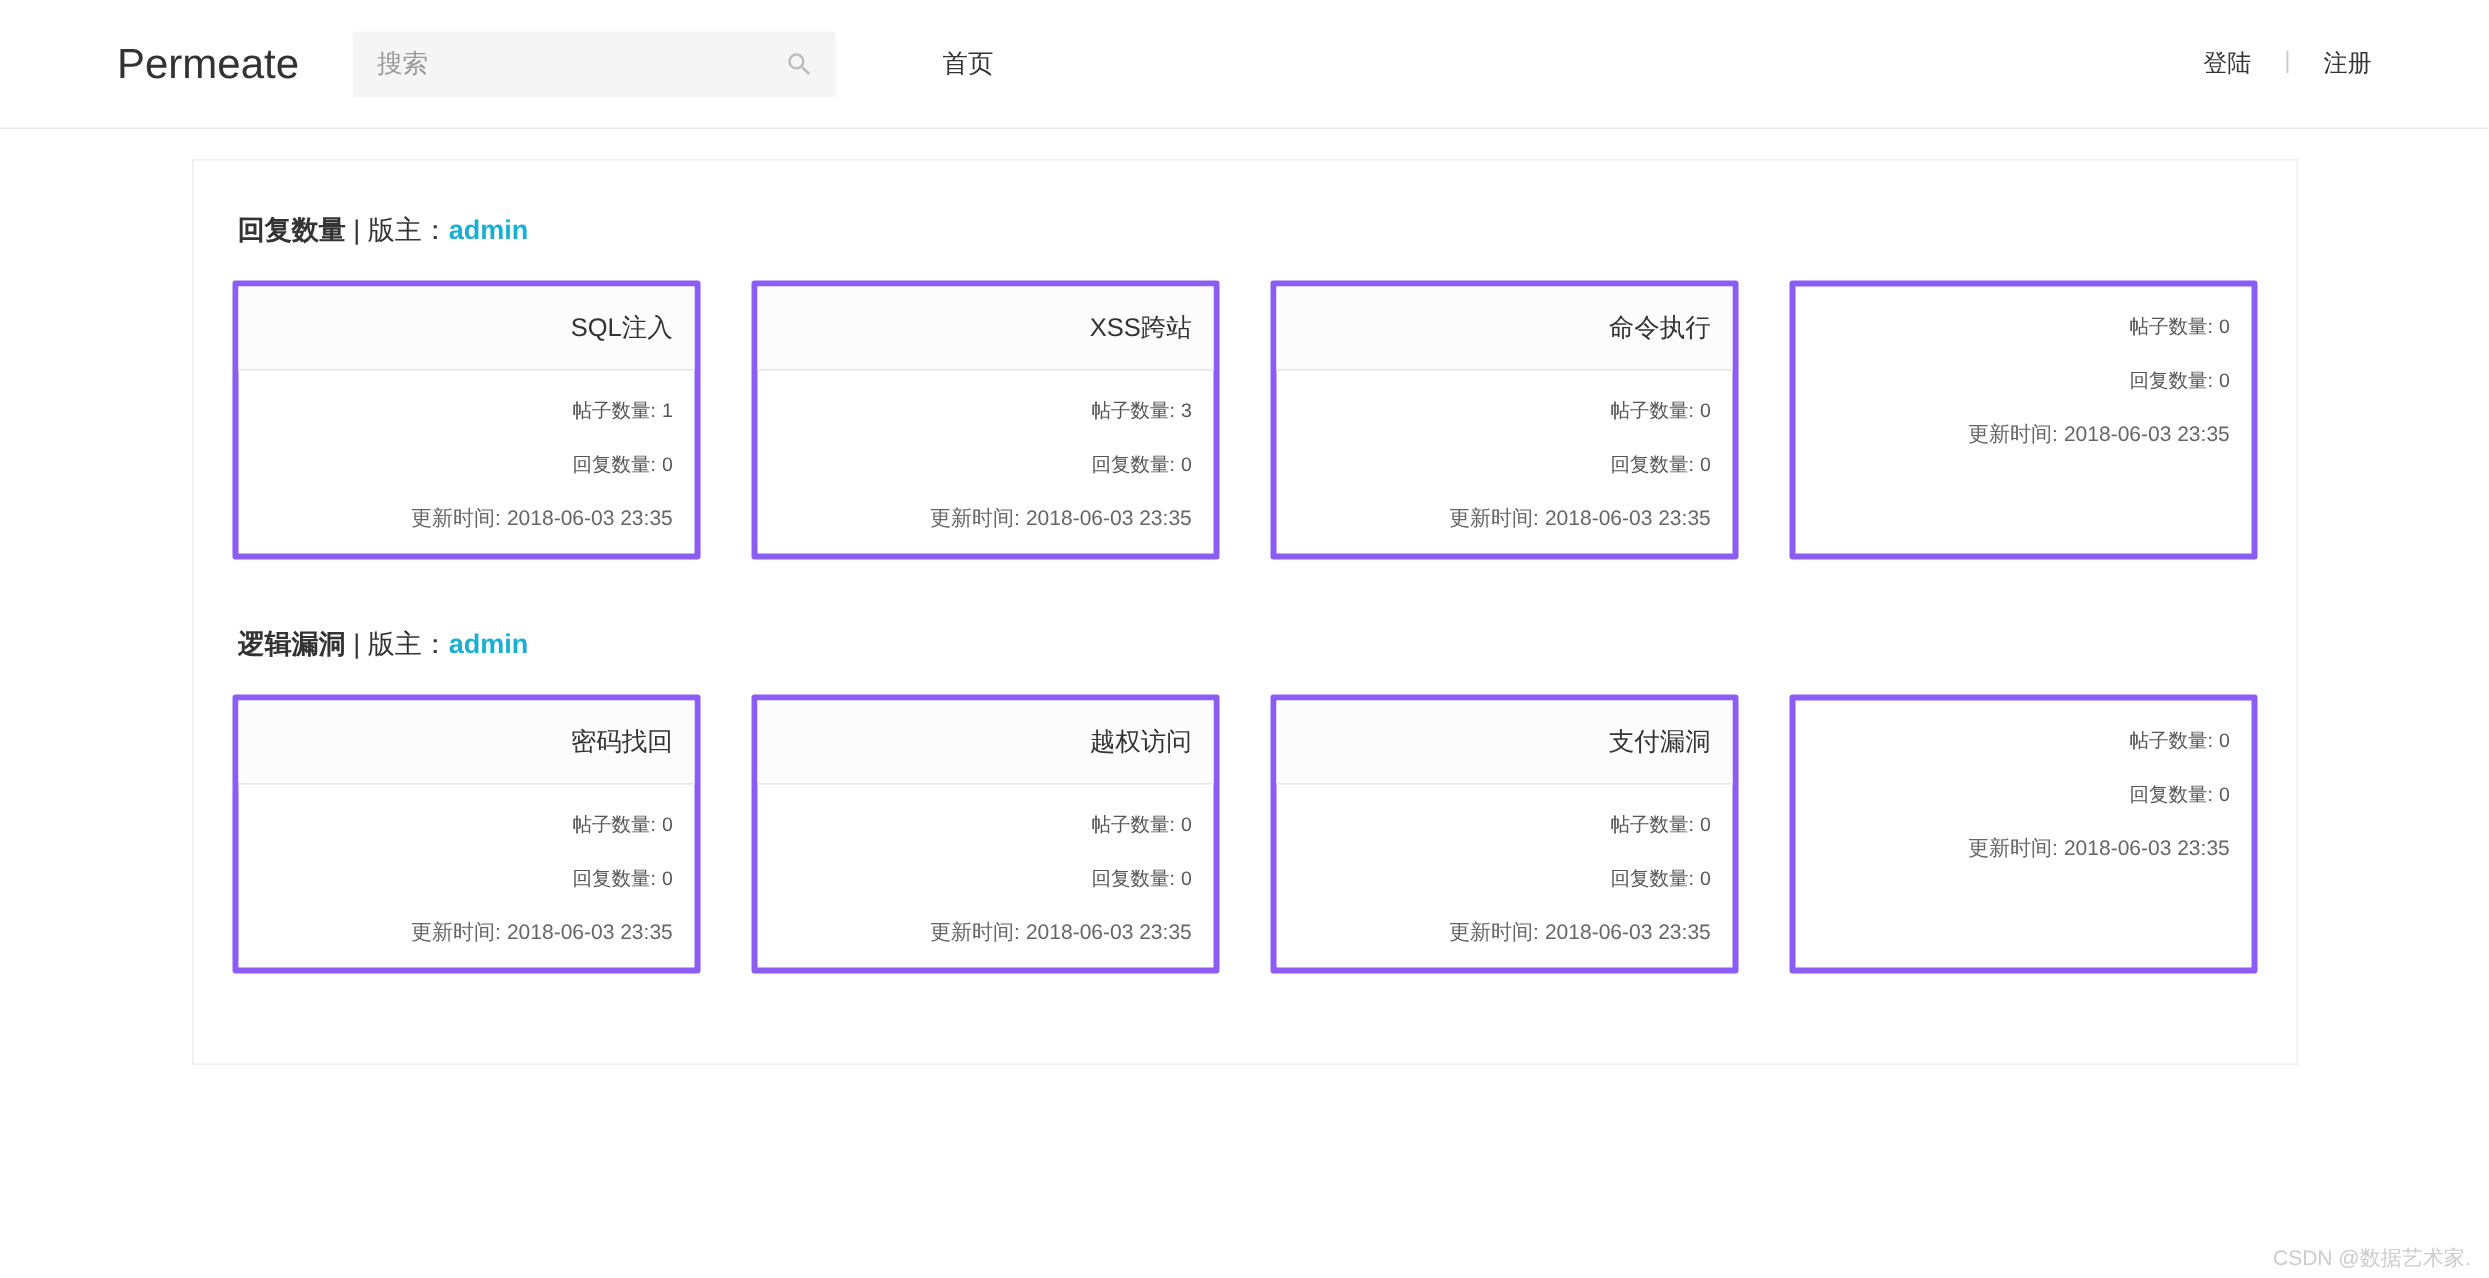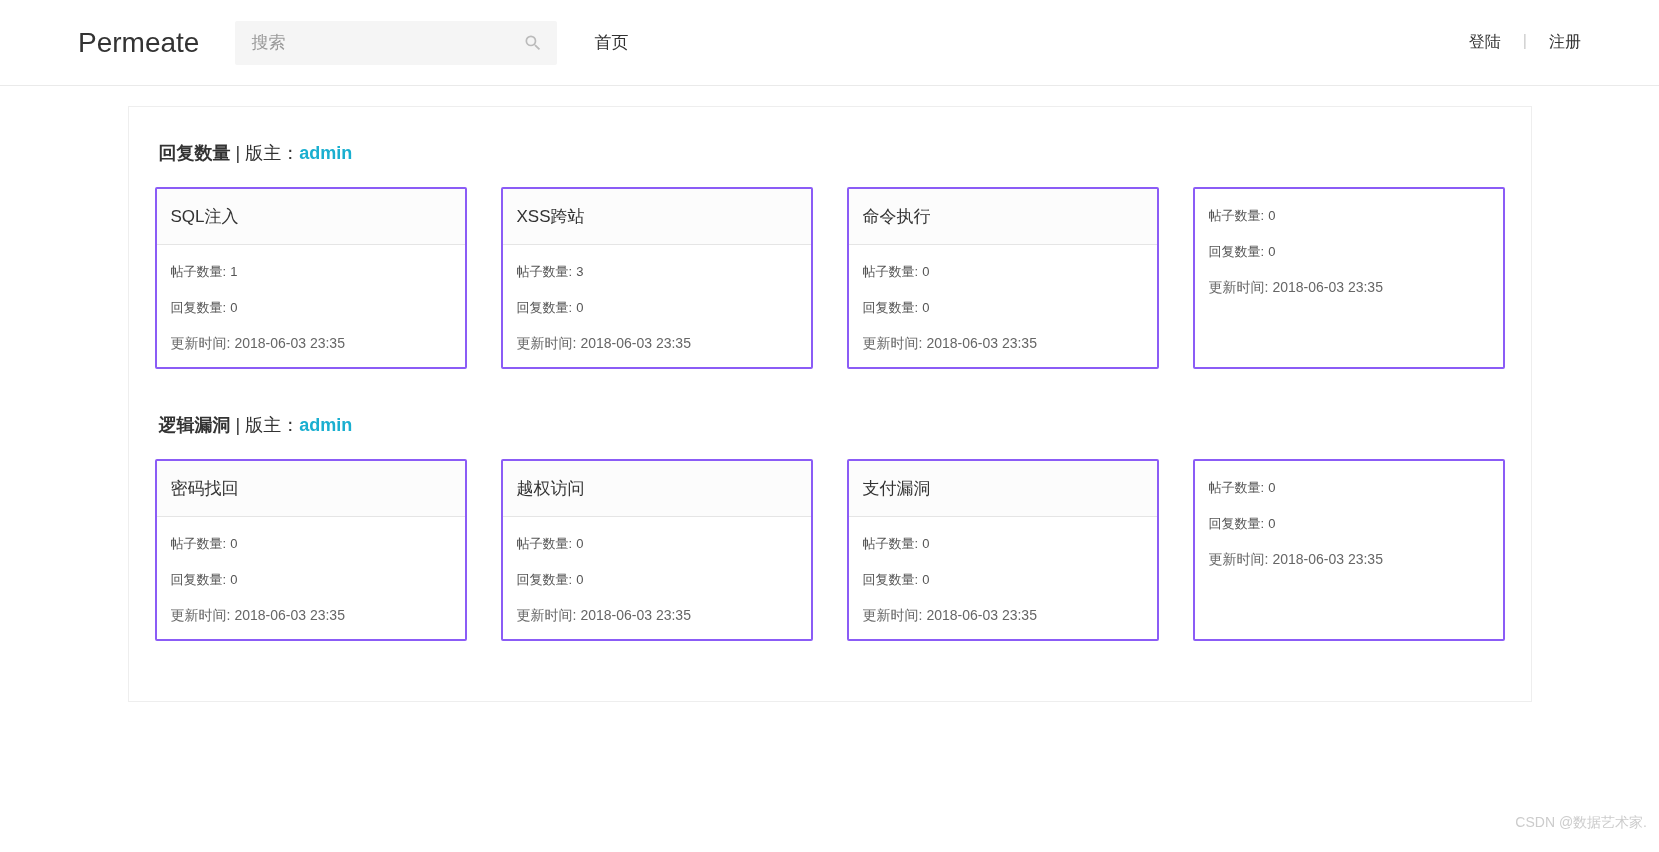--- a/index.html
+++ b/index.html
@@ -44,21 +44,21 @@
     .search-icon {
       position: absolute;
       right: 14px;
       top: 50%;
       transform: translateY(-50%);
       width: 20px;
       height: 20px;
       fill: #bbb;
     }
     .nav-home {
-      margin-left: 37px;
+      margin-left: 71px;
       font-size: 17px;
       color: #333;
       cursor: pointer;
     }
     .spacer { flex: 1; }
     .auth-links {
       display: flex;
       align-items: flex-start;
       font-size: 16px;
       color: #333;
@@ -86,23 +86,24 @@
       color: #1aafd0;
       cursor: pointer;
       font-weight: 700;
     }
     .cards {
       display: grid;
       grid-template-columns: repeat(4, 1fr);
       gap: 34px;
     }
     .card {
-      border: 2px solid #8b5cf6;
+      border: 4px solid #8b5cf6;
       border-radius: 2px;
       background: #fff;
+      text-align: right;
     }
     .card-title {
       padding: 16px 14px;
       font-size: 17px;
       color: #333;
       border-bottom: 1px solid #e5e5e5;
       background: #fcfcfc;
       cursor: pointer;
     }
     .card-body {
@@ -116,21 +117,21 @@
     .stat-row span.label { color: #555; }
     .stat-row span.value { color: #555; margin-left: 4px; }
     .time-row {
       font-size: 14px;
       color: #666;
       margin-top: 10px;
     }
     .time-row .value { margin-left: 4px; }
     .watermark {
       position: fixed;
-      bottom: 20px;
+      bottom: 4px;
       right: 12px;
       font-size: 14px;
       color: #ccc;
       font-family: -apple-system, sans-serif;
     }
   </style>
 </head>
 <body>
 
 <div class="header">

